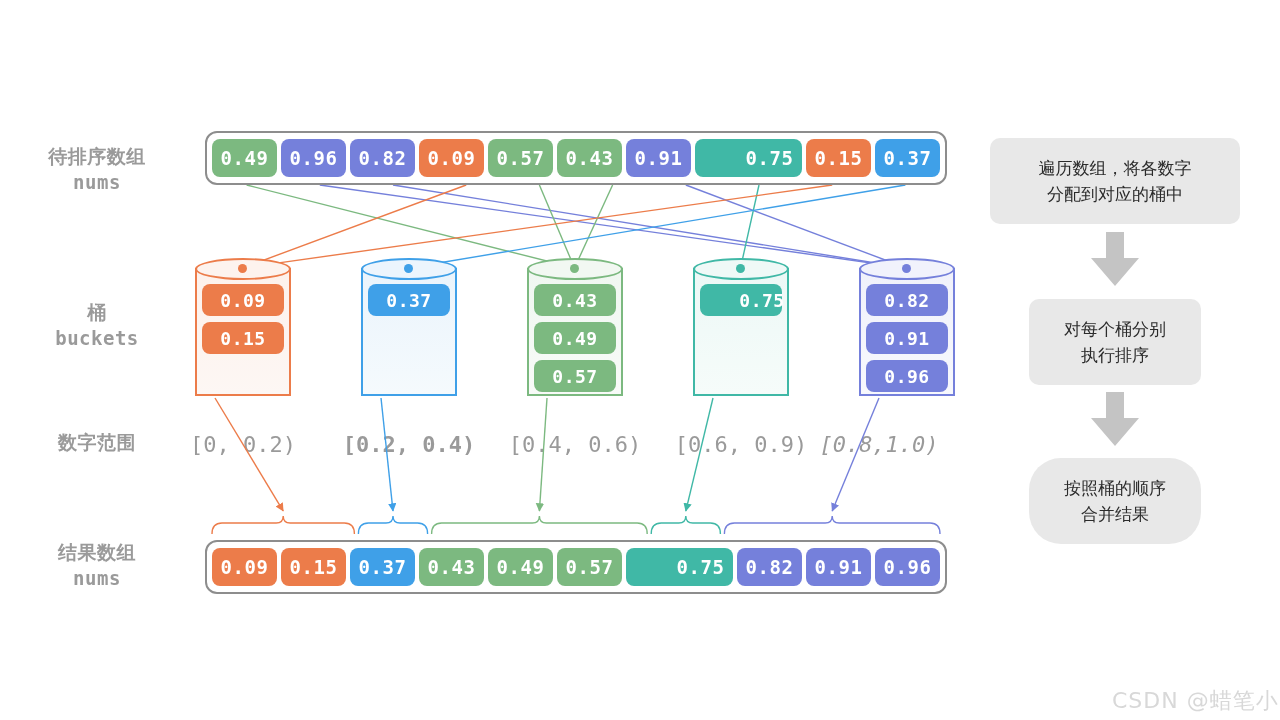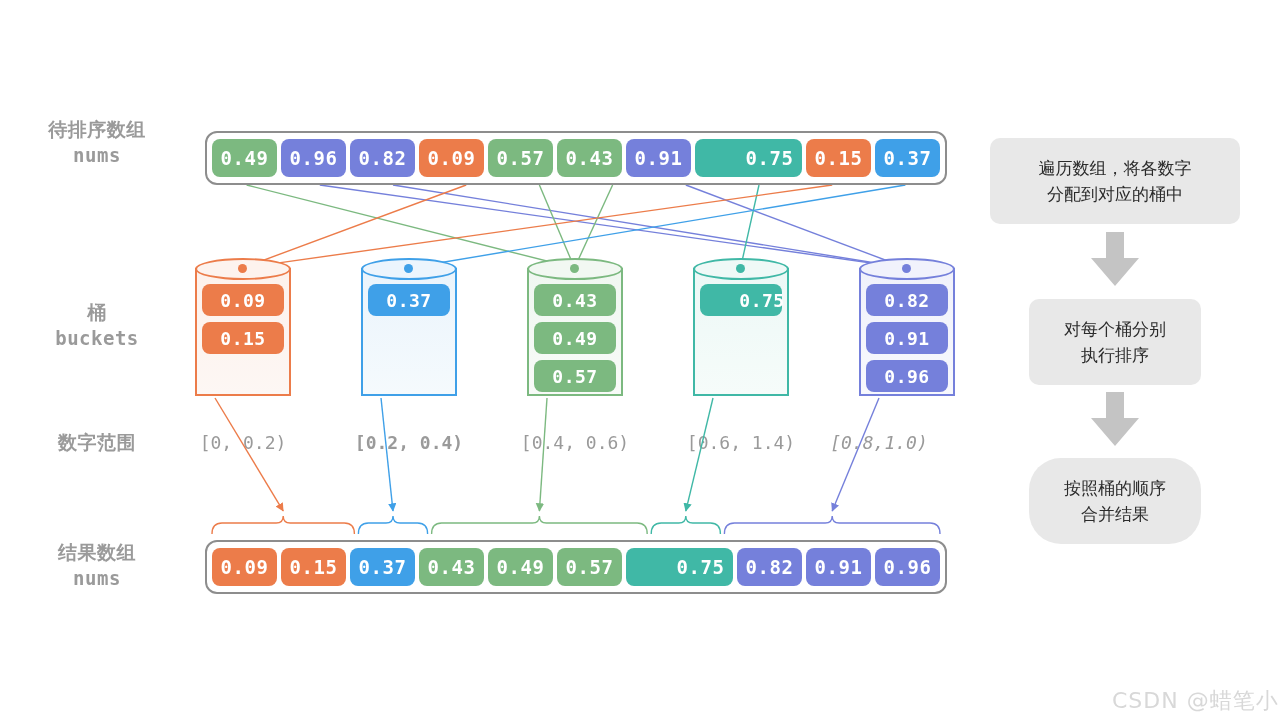--- a/index.html
+++ b/index.html
@@ -19,21 +19,21 @@
     width: 170px;
     text-align: center;
     color: #9a9a9a;
     font-weight: bold;
     line-height: 1.35;
     letter-spacing: 0.5px;
   }
   .row-label .cn { display: block; font-size: 19px; }
   .row-label .en { display: block; font-size: 19px; font-family: "DejaVu Sans Mono", "Liberation Mono", monospace; }
 
-  #label-nums    { left: 12px; top: 117px; }
+  #label-nums    { left: 12px; top: 144px; }
   #label-buckets { left: 12px; top: 300px; }
   #label-range   { left: 12px; top: 430px; }
   #label-result  { left: 12px; top: 540px; }
 
   
   .array-box {
     position: absolute;
     border: 2.5px solid #8d8d8d;
     border-radius: 12px;
     background: #fff;
@@ -110,21 +110,21 @@
   .b-purple .dot { background: #7580db; }
 
   
   .range-label {
     position: absolute;
     top: 432px;
     width: 150px;
     text-align: center;
     color: #9a9a9a;
     font-family: "DejaVu Sans Mono", "Liberation Mono", monospace;
-    font-size: 18px;
+    font-size: 22px;
     letter-spacing: 0px;
   }
 
   
   .note {
     position: absolute;
     background: #e8e8e8;
     border-radius: 10px;
     color: #2b2b2b;
     font-size: 17px;
@@ -247,21 +247,21 @@
           <div class="cell c-purple">0.96</div>
         </div>
         <div class="dot"></div>
       </div>
     </div>
 
   <div id="ranges-layer">
       <div class="range-label" style="left: 168px;">[0, 0.2)</div>
       <div class="range-label" style="left: 334px; font-weight: bold;">[0.2, 0.4)</div>
       <div class="range-label" style="left: 500px;">[0.4, 0.6)</div>
-      <div class="range-label" style="left: 666px;">[0.6, 1.4)</div>
+      <div class="range-label" style="left: 666px;">[0.6, 0.9)</div>
       <div class="range-label" style="left: 804px; font-style: italic;">[0.8,1.0)</div>
     </div>
 
   <svg id="svg-merge" width="1280" height="720">
       <defs>
         <marker id="ah0" markerWidth="7" markerHeight="7" refX="5.5" refY="3" orient="auto" markerUnits="strokeWidth">
           <path d="M0,0 L6,3 L0,6 z" fill="#ec7c4a"></path>
         </marker>
         <marker id="ah1" markerWidth="7" markerHeight="7" refX="5.5" refY="3" orient="auto" markerUnits="strokeWidth">
           <path d="M0,0 L6,3 L0,6 z" fill="#3fa0e8"></path>

